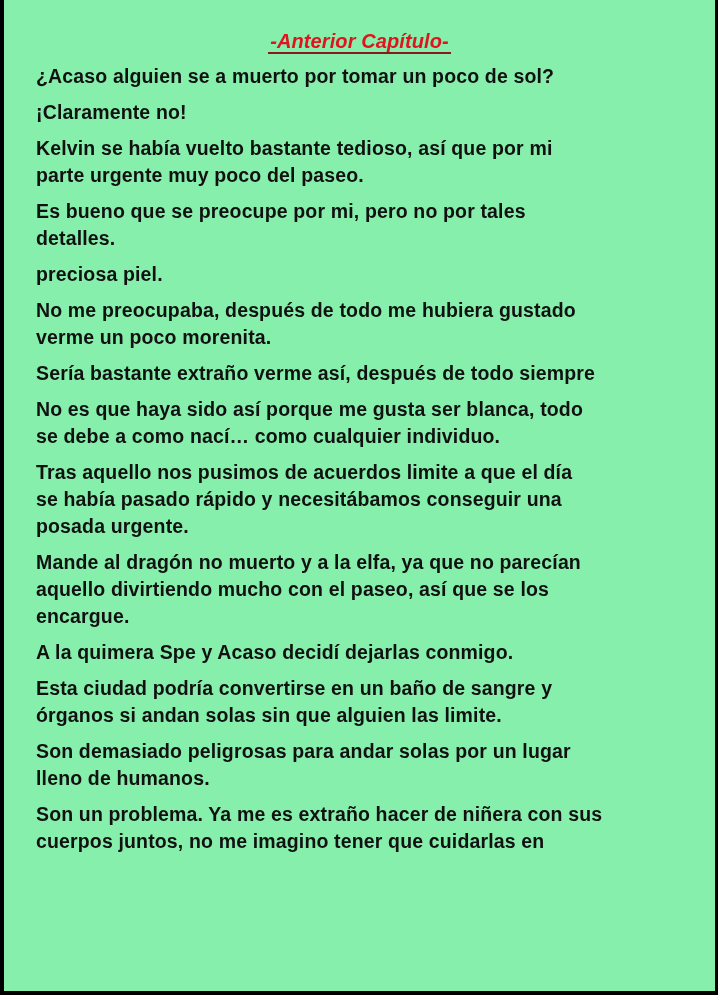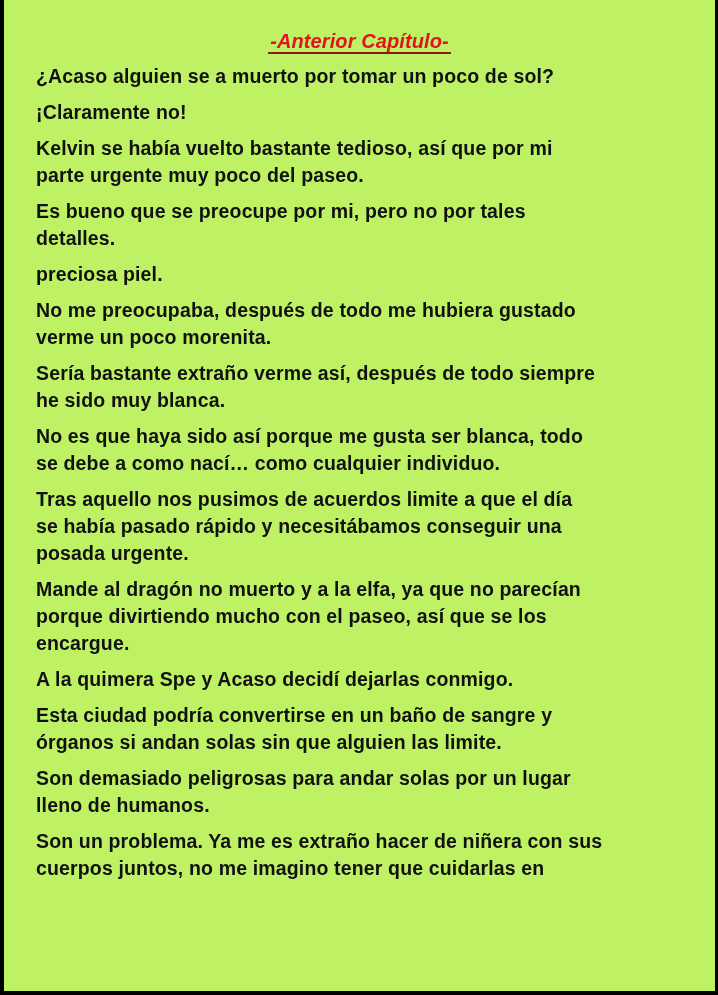--- a/index.html
+++ b/index.html
@@ -4,21 +4,21 @@
 <style>
   html, body { margin: 0; padding: 0; }
   body {
     width: 718px; height: 995px; overflow: hidden;
     background: #000000;
     position: relative;
   }
   .page {
     position: absolute;
     left: 4px; top: 0; width: 711px; height: 991px;
-    background: #bef264;
+    background: #86efac;
   }
   .title-wrap {
     position: absolute; left: 0; top: 30px; width: 711px;
     text-align: center;
   }
   .title {
     display: inline-block;
     font-family: "Liberation Sans", sans-serif;
     font-weight: bold; font-style: italic;
     font-size: 20px; line-height: 22px;
@@ -67,34 +67,33 @@
     </p>
     <p class="para">
       <span class="line">preciosa piel.</span>
     </p>
     <p class="para">
       <span class="line">No me preocupaba, después de todo me hubiera gustado</span>
       <span class="line">verme un poco morenita.</span>
     </p>
     <p class="para">
       <span class="line">Sería bastante extraño verme así, después de todo siempre</span>
-      <span class="line">he sido muy blanca.</span>
     </p>
     <p class="para">
       <span class="line">No es que haya sido así porque me gusta ser blanca, todo</span>
       <span class="line">se debe a como nací… como cualquier individuo.</span>
     </p>
     <p class="para">
       <span class="line">Tras aquello nos pusimos de acuerdos limite a que el día</span>
       <span class="line">se había pasado rápido y necesitábamos conseguir una</span>
       <span class="line">posada urgente.</span>
     </p>
     <p class="para">
       <span class="line">Mande al dragón no muerto y a la elfa, ya que no parecían</span>
-      <span class="line">porque divirtiendo mucho con el paseo, así que se los</span>
+      <span class="line">aquello divirtiendo mucho con el paseo, así que se los</span>
       <span class="line">encargue.</span>
     </p>
     <p class="para">
       <span class="line">A la quimera Spe y Acaso decidí dejarlas conmigo.</span>
     </p>
     <p class="para">
       <span class="line">Esta ciudad podría convertirse en un baño de sangre y</span>
       <span class="line">órganos si andan solas sin que alguien las limite.</span>
     </p>
     <p class="para">

